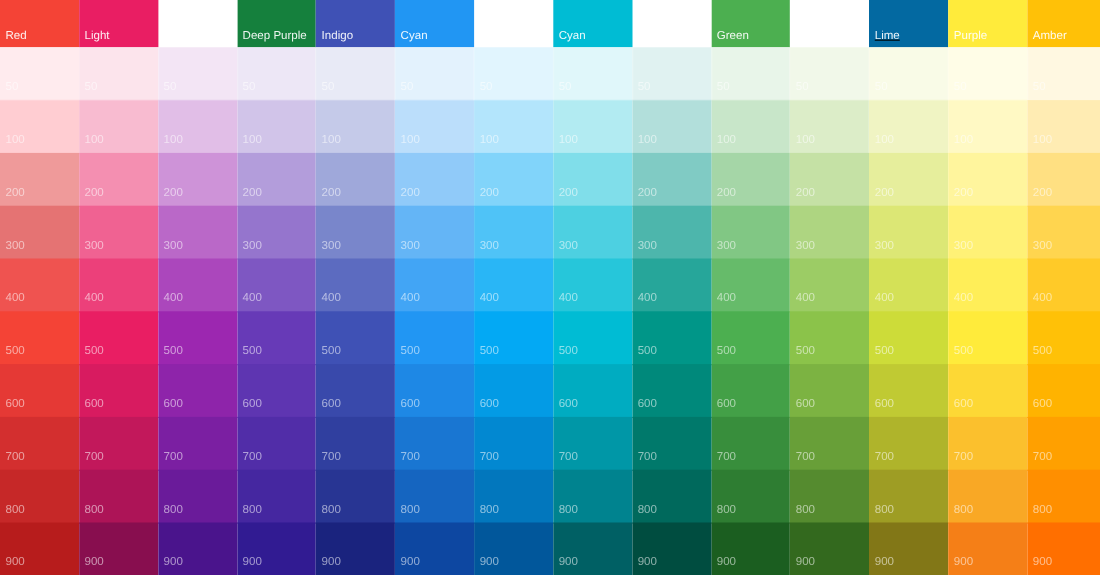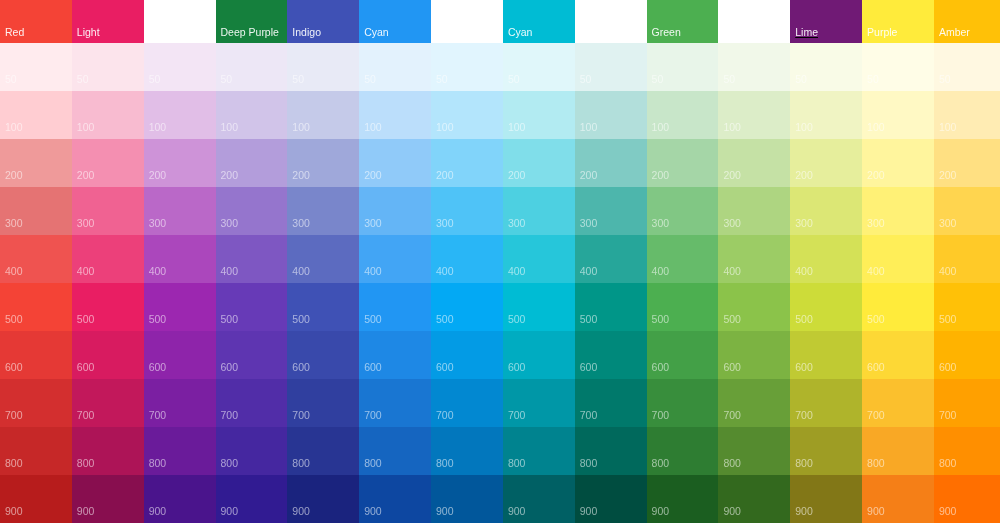--- a/index.html
+++ b/index.html
@@ -388,21 +388,21 @@
         <span class="num">700</span>
       </div>
 <div class="cell" style="top: 427.17px; background-color: rgb(85, 139, 47);">
         <span class="num">800</span>
       </div>
 <div class="cell" style="top: 475.15px; background-color: rgb(51, 105, 30);">
         <span class="num">900</span>
       </div>
 </div>
 <div class="col" style="left:790.24px;width:71.84px">
-<div class="hdr" style="background-color: #701a75; text-decoration: underline;">
+<div class="hdr" style="background-color: #0369a1; text-decoration: underline;">
         <span class="lbl">Lime</span>
       </div>
 <div class="cell" style="top: 43.33px; background-color: rgb(249, 251, 231);">
         <span class="num">50</span>
       </div>
 <div class="cell" style="top: 91.31px; background-color: rgb(240, 244, 195);">
         <span class="num">100</span>
       </div>
 <div class="cell" style="top: 139.29px; background-color: rgb(230, 238, 156);">
         <span class="num">200</span>

